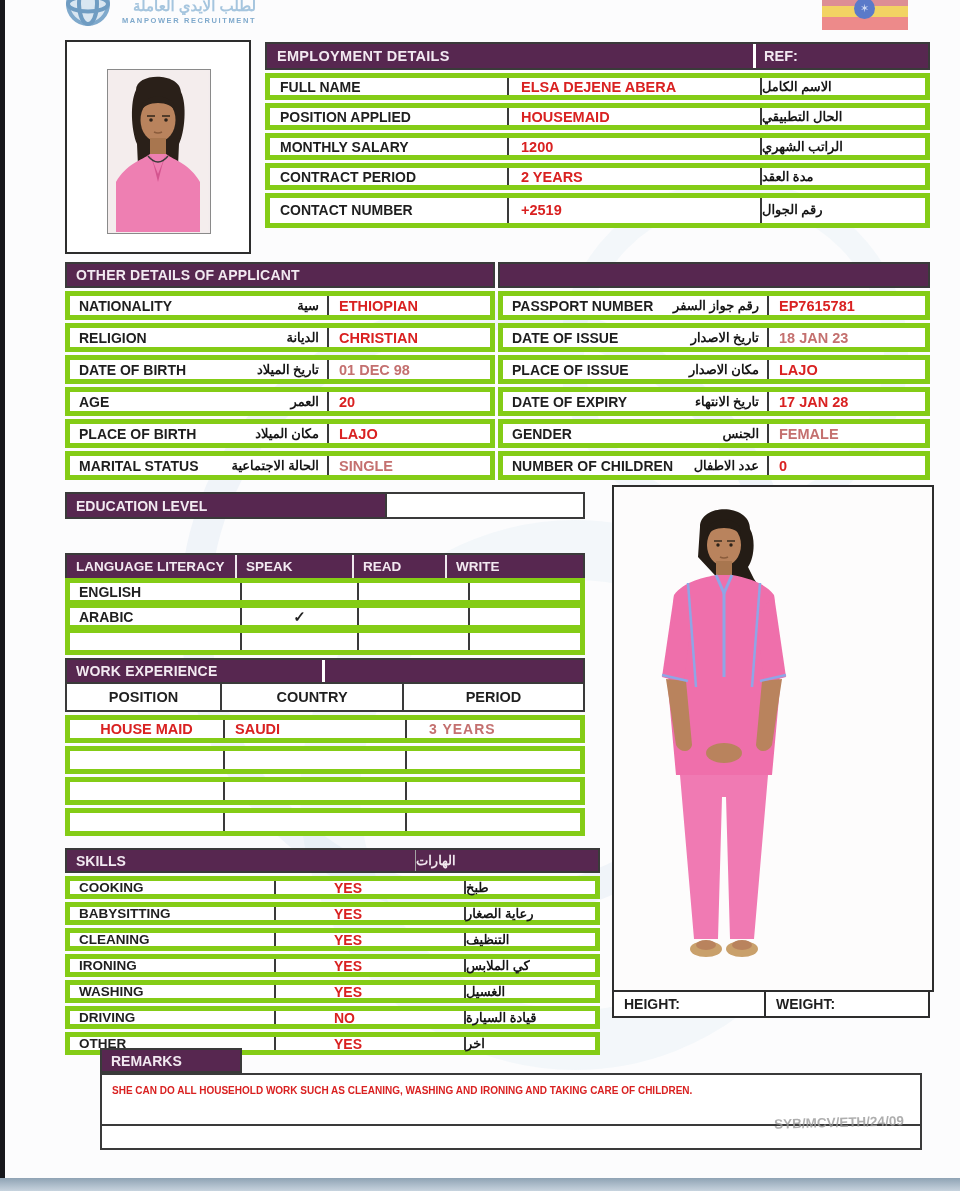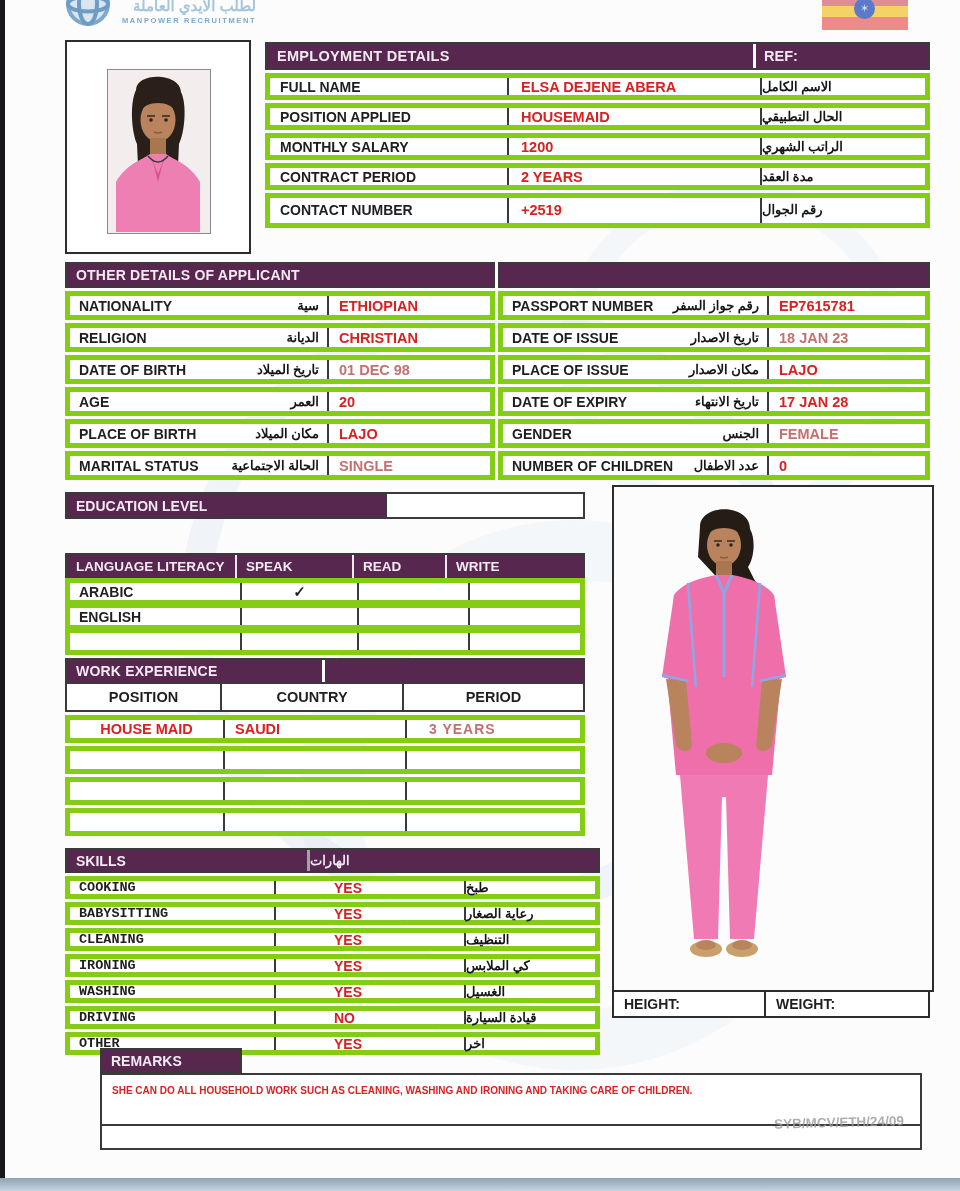--- a/index.html
+++ b/index.html
@@ -91,24 +91,24 @@
   .work-cols div{display:flex;align-items:center;justify-content:center;font-weight:700;font-size:14.5px;box-sizing:border-box;}
   .wc1{width:153px;} .wc2{width:182px;border-left:2px solid #3a3a3a;} .wc3{flex:1;border-left:2px solid #3a3a3a;}
   .work .row{height:28px;}
   .work .r1{width:153px;justify-content:center;font-weight:700;font-size:14.5px;border-radius:12px;}
   .work .r2{width:182px;border-left:2px solid #3a3a3a;padding-left:10px;font-weight:700;font-size:14.5px;}
   .work .r3{flex:1;border-left:2px solid #3a3a3a;padding-left:22px;font-weight:700;font-size:14px;letter-spacing:1px;}
 
   
   .skills{position:absolute;left:65px;top:848px;width:535px;}
   .skills-bar{height:25px;border:2px solid #3a3a3a;box-sizing:border-box;display:flex;align-items:center;}
-  .skills-bar .st{width:243px;padding-left:9px;font-size:14px;border-right:3px solid #a3a3a3;box-sizing:border-box;height:100%;display:flex;align-items:center;}
+  .skills-bar .st{width:349px;padding-left:9px;font-size:14px;border-right:1px solid #a3a3a3;box-sizing:border-box;height:100%;display:flex;align-items:center;}
   .skills-bar .sar{flex:1;height:100%;display:flex;align-items:center;justify-content:flex-end;padding-right:10px;direction:rtl;font-size:13px;color:#f0e6ee;}
   .skills .row{height:23px;margin-top:3px;}
-  .skills .k1{width:204px;padding-left:9px;font-weight:700;font-size:13.5px;font-family:Liberation Mono, monospace;}
+  .skills .k1{width:204px;padding-left:9px;font-weight:700;font-size:13.5px;}
   .skills .k2{width:190px;border-left:2px solid #3a3a3a;padding-left:58px;font-weight:700;font-size:14px;}
   .skills .k3{flex:1;border-left:2px solid #3a3a3a;justify-content:flex-end;padding-right:10px;}
 
   
   .body-box{position:absolute;left:612px;top:485px;width:318px;height:503px;border:2px solid #2d2d2d;background:#fff;overflow:hidden;}
   .hw{position:absolute;left:612px;top:990px;width:318px;height:28px;border:2px solid #2d2d2d;box-sizing:border-box;display:flex;background:#fff;}
   .hw div{display:flex;align-items:center;padding-left:10px;font-weight:700;font-size:14px;box-sizing:border-box;}
   .hw .h1{width:152px;border-right:2px solid #2d2d2d;}
   .hw .h2{flex:1;}
 
@@ -298,28 +298,28 @@
   </div>
 
   <div class="lang">
     <div class="lang-head phead">
       <div class="lh1">LANGUAGE LITERACY</div>
       <div class="lh2">SPEAK</div>
       <div class="lh3">READ</div>
       <div class="lh4">WRITE</div>
     </div>
     <div class="row">
+      <div class="cell c1">ENGLISH</div>
+      <div class="cell c2"></div>
+      <div class="cell c3"></div>
+      <div class="cell c4"></div>
+    </div>
+    <div class="row">
       <div class="cell c1">ARABIC</div>
       <div class="cell c2">✓</div>
-      <div class="cell c3"></div>
-      <div class="cell c4"></div>
-    </div>
-    <div class="row">
-      <div class="cell c1">ENGLISH</div>
-      <div class="cell c2"></div>
       <div class="cell c3"></div>
       <div class="cell c4"></div>
     </div>
     <div class="row">
       <div class="cell c1"></div>
       <div class="cell c2"></div>
       <div class="cell c3"></div>
       <div class="cell c4"></div>
     </div>
   </div>

